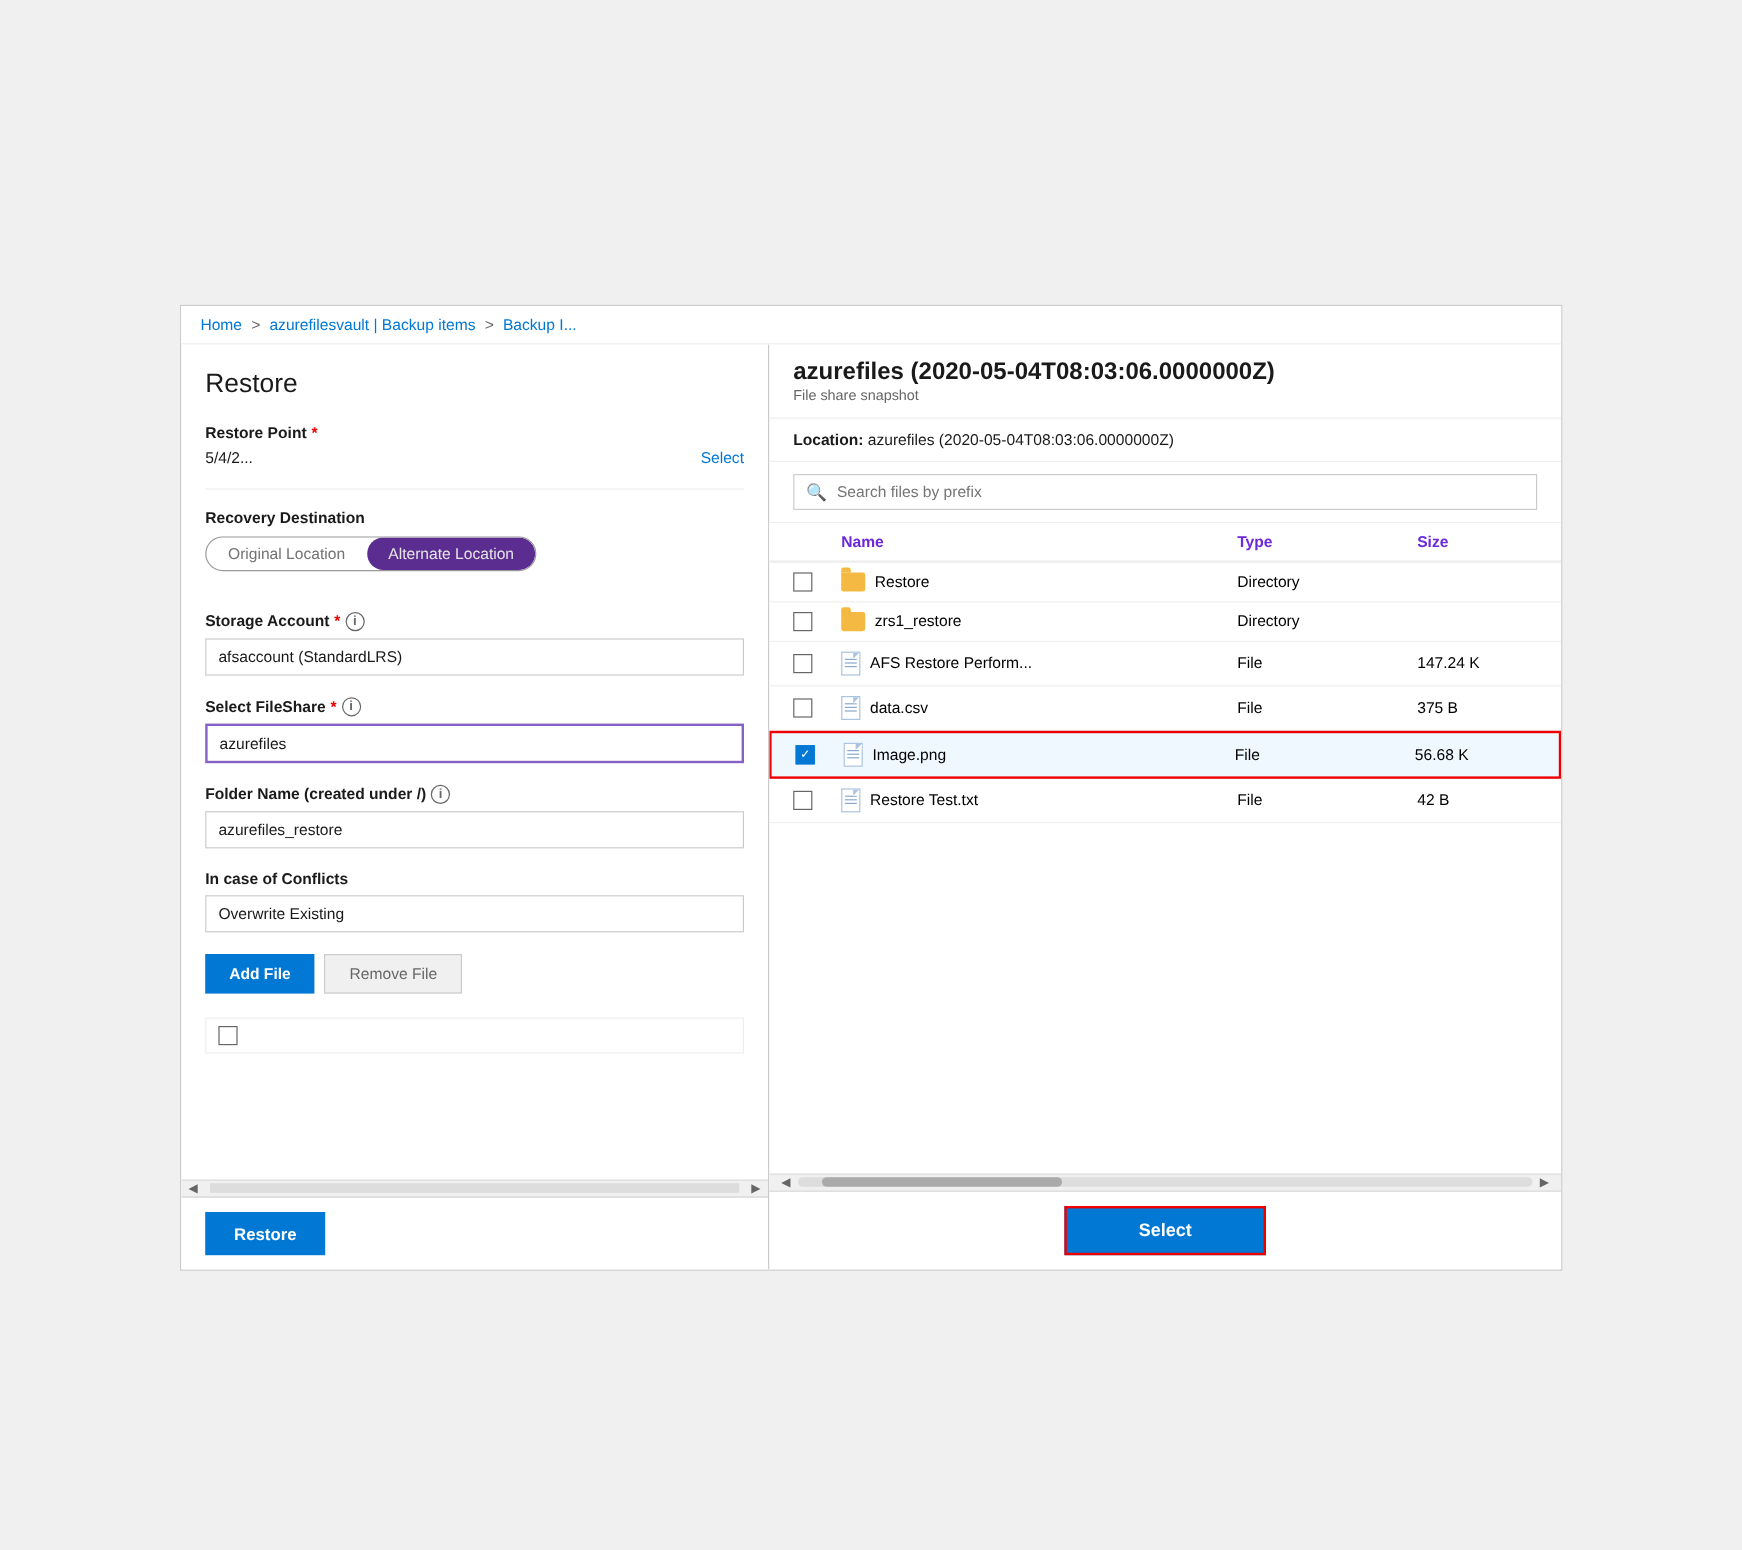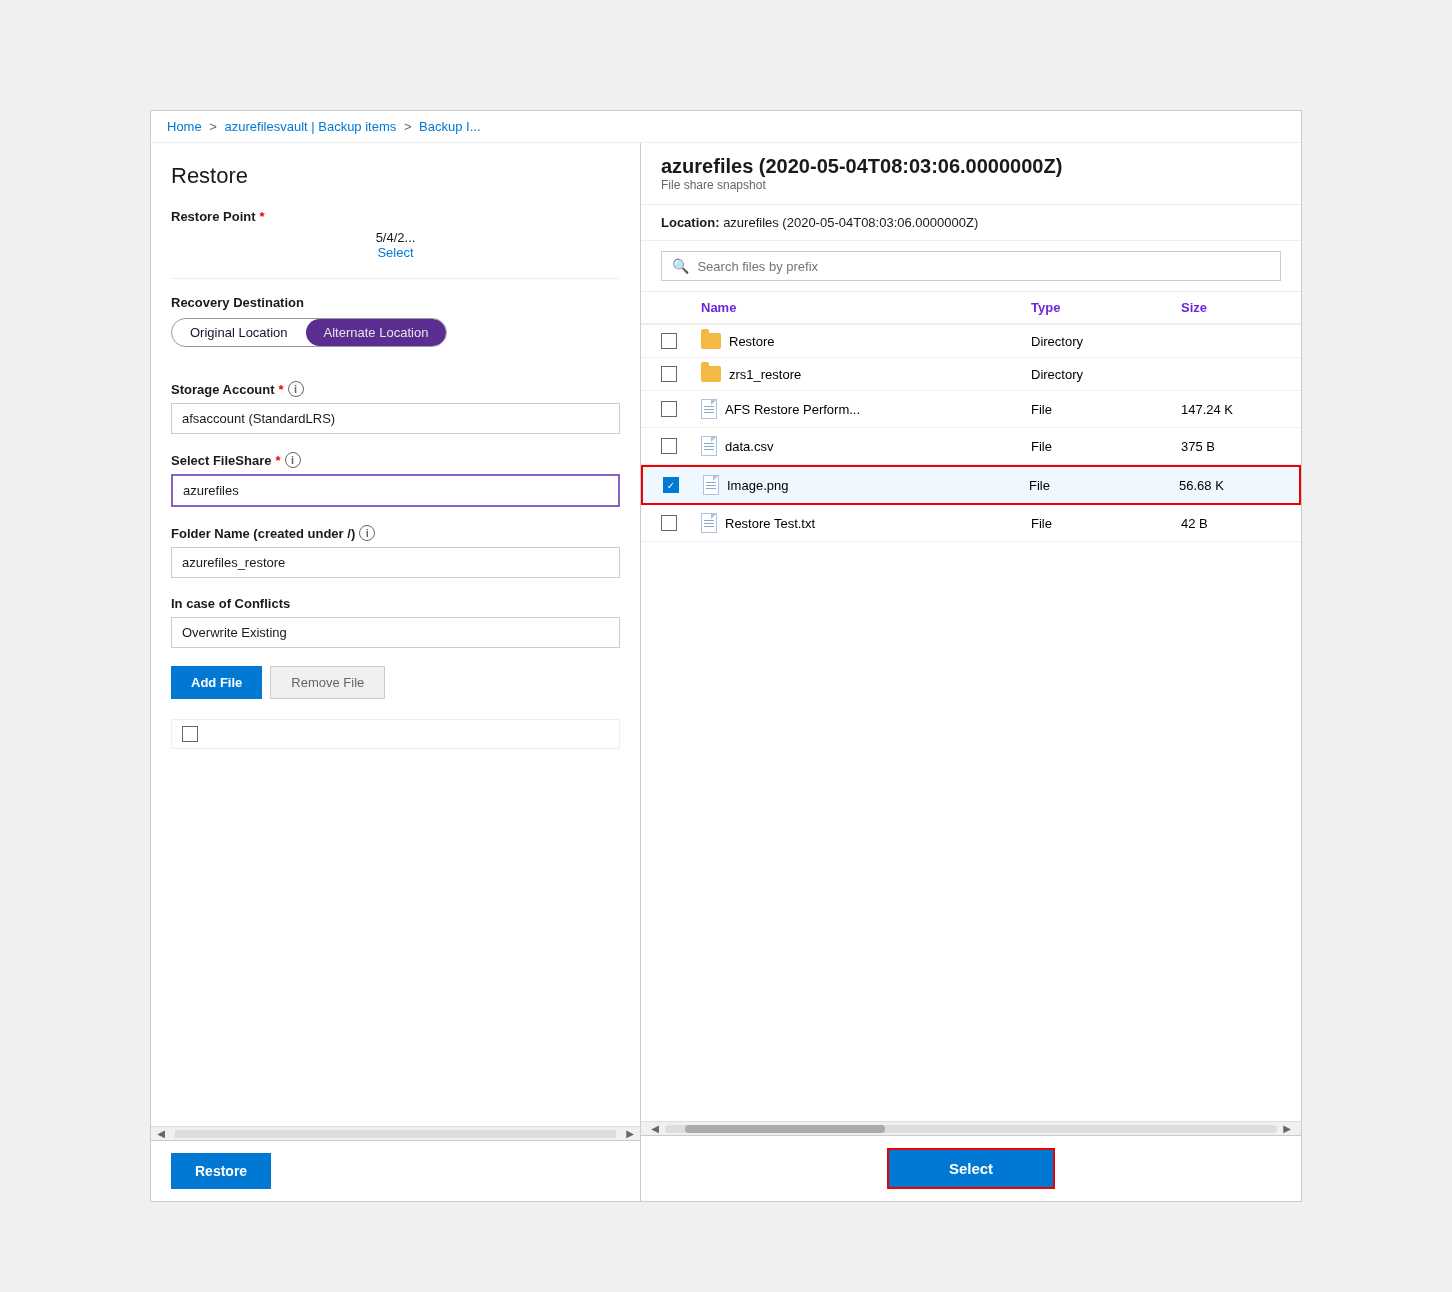--- a/index.html
+++ b/index.html
@@ -1,20 +1,20 @@
 <!DOCTYPE html>
 <html><head>
   <meta charset="utf-8">
   <style>
     * { box-sizing: border-box; margin: 0; padding: 0; }
     body { font-family: 'Segoe UI', Arial, sans-serif; font-size: 14px; background: #f0f0f0; display: flex; justify-content: center; align-items: center; min-height: 100vh; }
 
     .main-container {
       width: 1152px;
-      height: 1092px;
+      height: 805px;
       background: #fff;
       border: 1px solid #ccc;
       display: flex;
       flex-direction: column;
       overflow: hidden;
       position: relative;
       margin-top: 20px;
     }
 
     
@@ -78,21 +78,20 @@
       justify-content: center;
       font-size: 11px;
       color: #666;
       cursor: pointer;
     }
 
     .restore-point-row {
       display: flex;
       align-items: center;
       justify-content: space-between;
-      flex-direction: column;
     }
     .restore-point-value {
       font-size: 13px;
       color: #1a1a1a;
     }
     .select-link {
       color: #0078d4;
       font-size: 13px;
       cursor: pointer;
       text-decoration: none;
@@ -112,21 +111,21 @@
       overflow: hidden;
       width: fit-content;
       margin-top: 8px;
     }
     .toggle-btn {
       padding: 6px 18px;
       font-size: 13px;
       cursor: pointer;
       border: none;
       background: transparent;
-      color: #0f172a;
+      color: #737373;
     }
     .toggle-btn.active {
       background: #5c2d91;
       color: #e5e5e5;
       border-radius: 18px;
     }
 
     
     .input-field {
       width: 100%;

